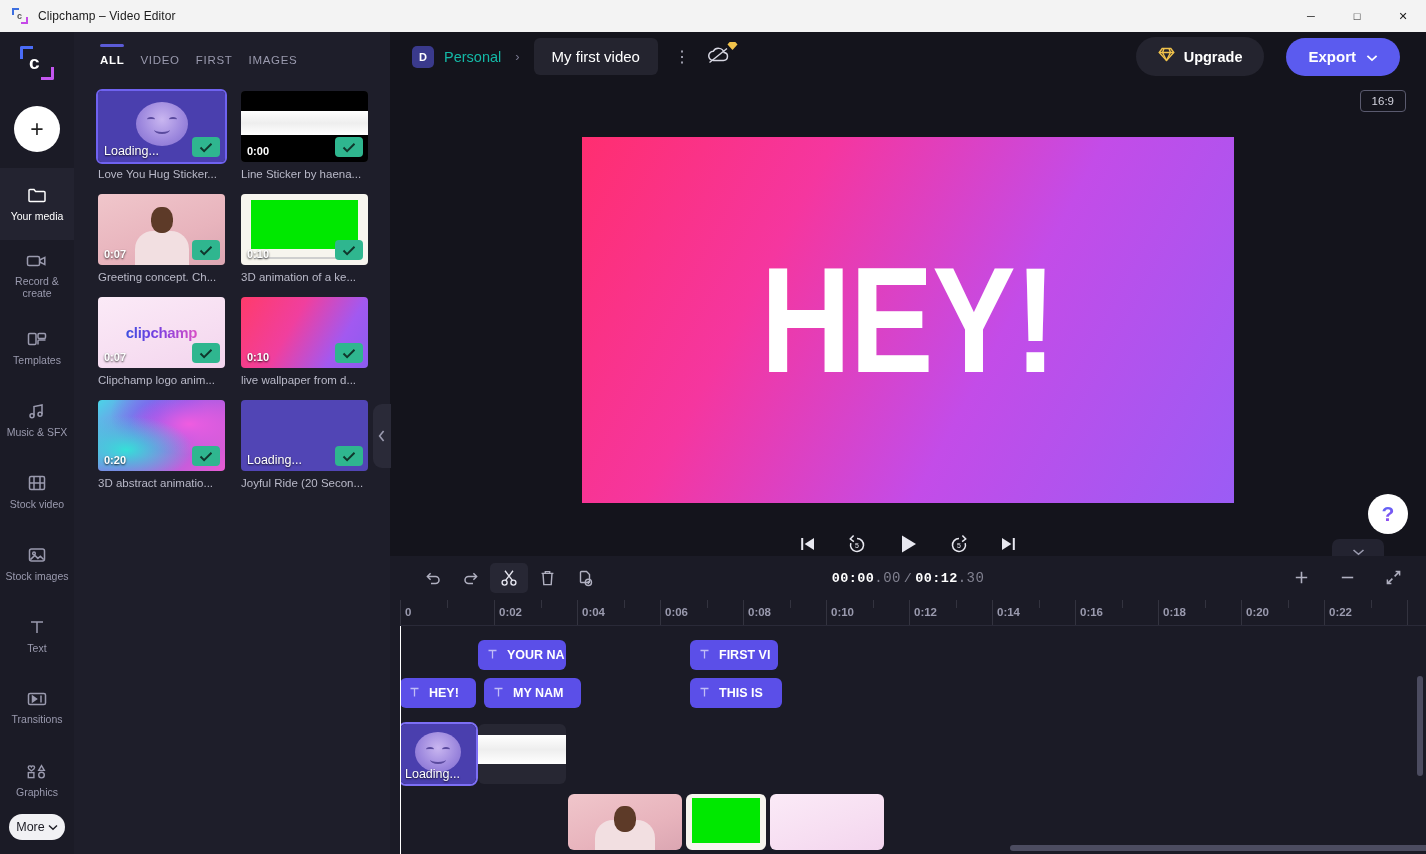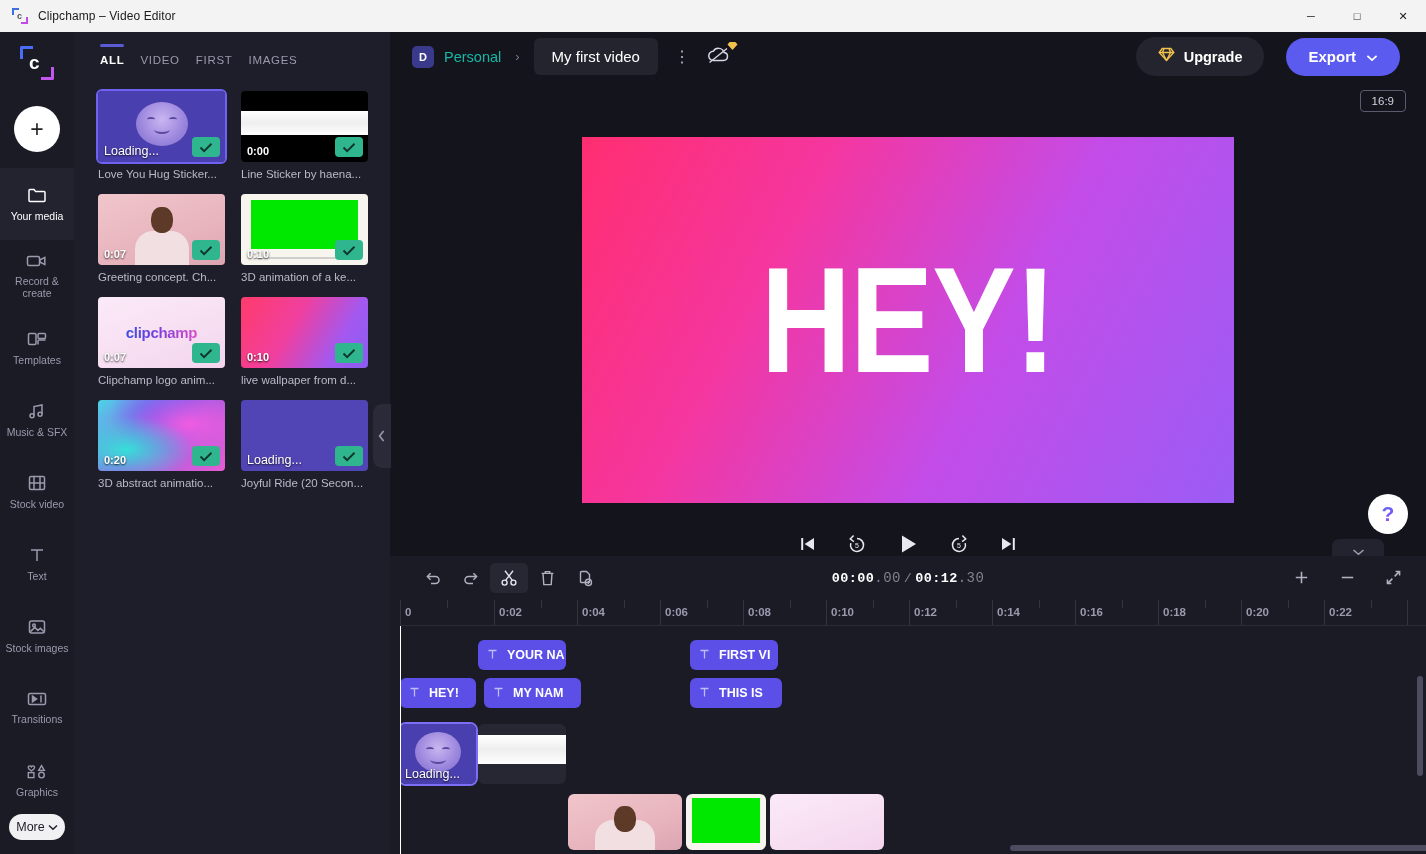--- a/index.html
+++ b/index.html
@@ -364,36 +364,36 @@
           <svg width="20" height="18" viewBox="0 0 20 18" fill="none" stroke="currentColor" stroke-width="1.5">
             <rect x="2.5" y="2.5" width="15" height="13" rx="1.5"></rect>
             <path d="M7 2.5v13M13 2.5v13M2.5 9h15"></path>
           </svg>
         </span>
         <span class="nav-label">Stock video</span>
       </div>
 
       <div class="navitem">
         <span>
-          <svg width="18" height="18" viewBox="0 0 18 18" fill="none" stroke="currentColor" stroke-width="1.5">
-            <path d="M3 4h12M9 4v11"></path>
-          </svg>
-        </span>
-        <span class="nav-label">Text</span>
-      </div>
-
-      <div class="navitem">
-        <span>
           <svg width="20" height="18" viewBox="0 0 20 18" fill="none" stroke="currentColor" stroke-width="1.5">
             <rect x="2.5" y="3" width="15" height="12" rx="2"></rect>
             <circle cx="7" cy="7.4" r="1.3"></circle>
             <path d="M3.4 13.6l4.4-4.2 3.1 3 2.5-2.2 3.2 3.4"></path>
           </svg>
         </span>
         <span class="nav-label">Stock images</span>
+      </div>
+
+      <div class="navitem">
+        <span>
+          <svg width="18" height="18" viewBox="0 0 18 18" fill="none" stroke="currentColor" stroke-width="1.5">
+            <path d="M3 4h12M9 4v11"></path>
+          </svg>
+        </span>
+        <span class="nav-label">Text</span>
       </div>
 
       <div class="navitem">
         <span>
           <svg width="22" height="16" viewBox="0 0 22 16" fill="none" stroke="currentColor" stroke-width="1.5">
             <rect x="2.5" y="2.5" width="17" height="11" rx="1.6"></rect>
             <path d="M6.5 5.2l4 2.8-4 2.8zM15 4.5v7" fill="currentColor"></path>
           </svg>
         </span>
         <span class="nav-label">Transitions</span>

